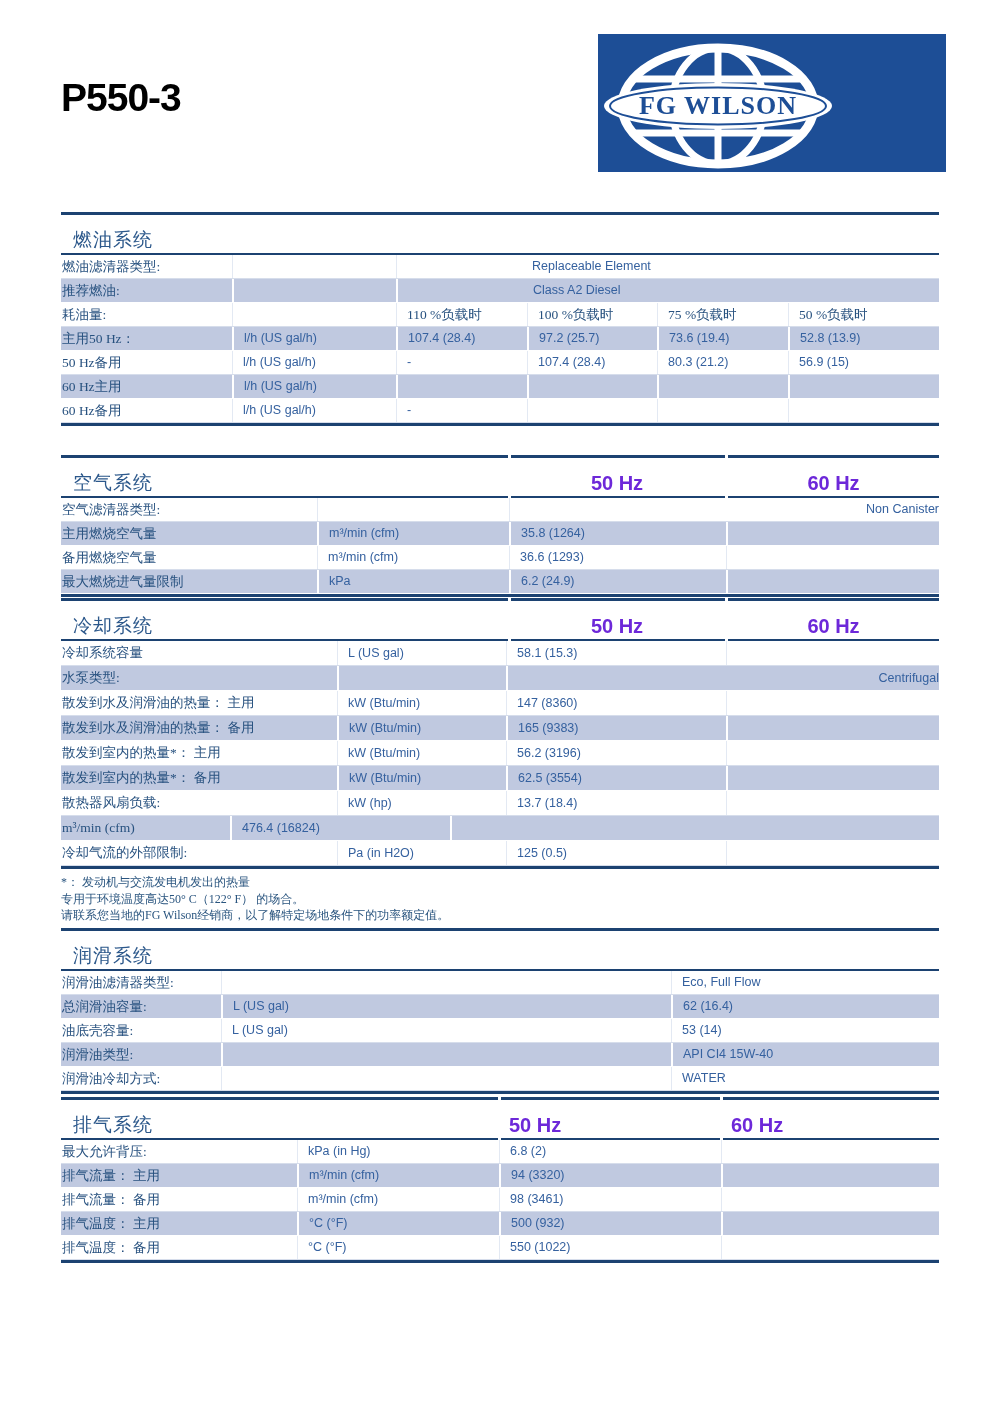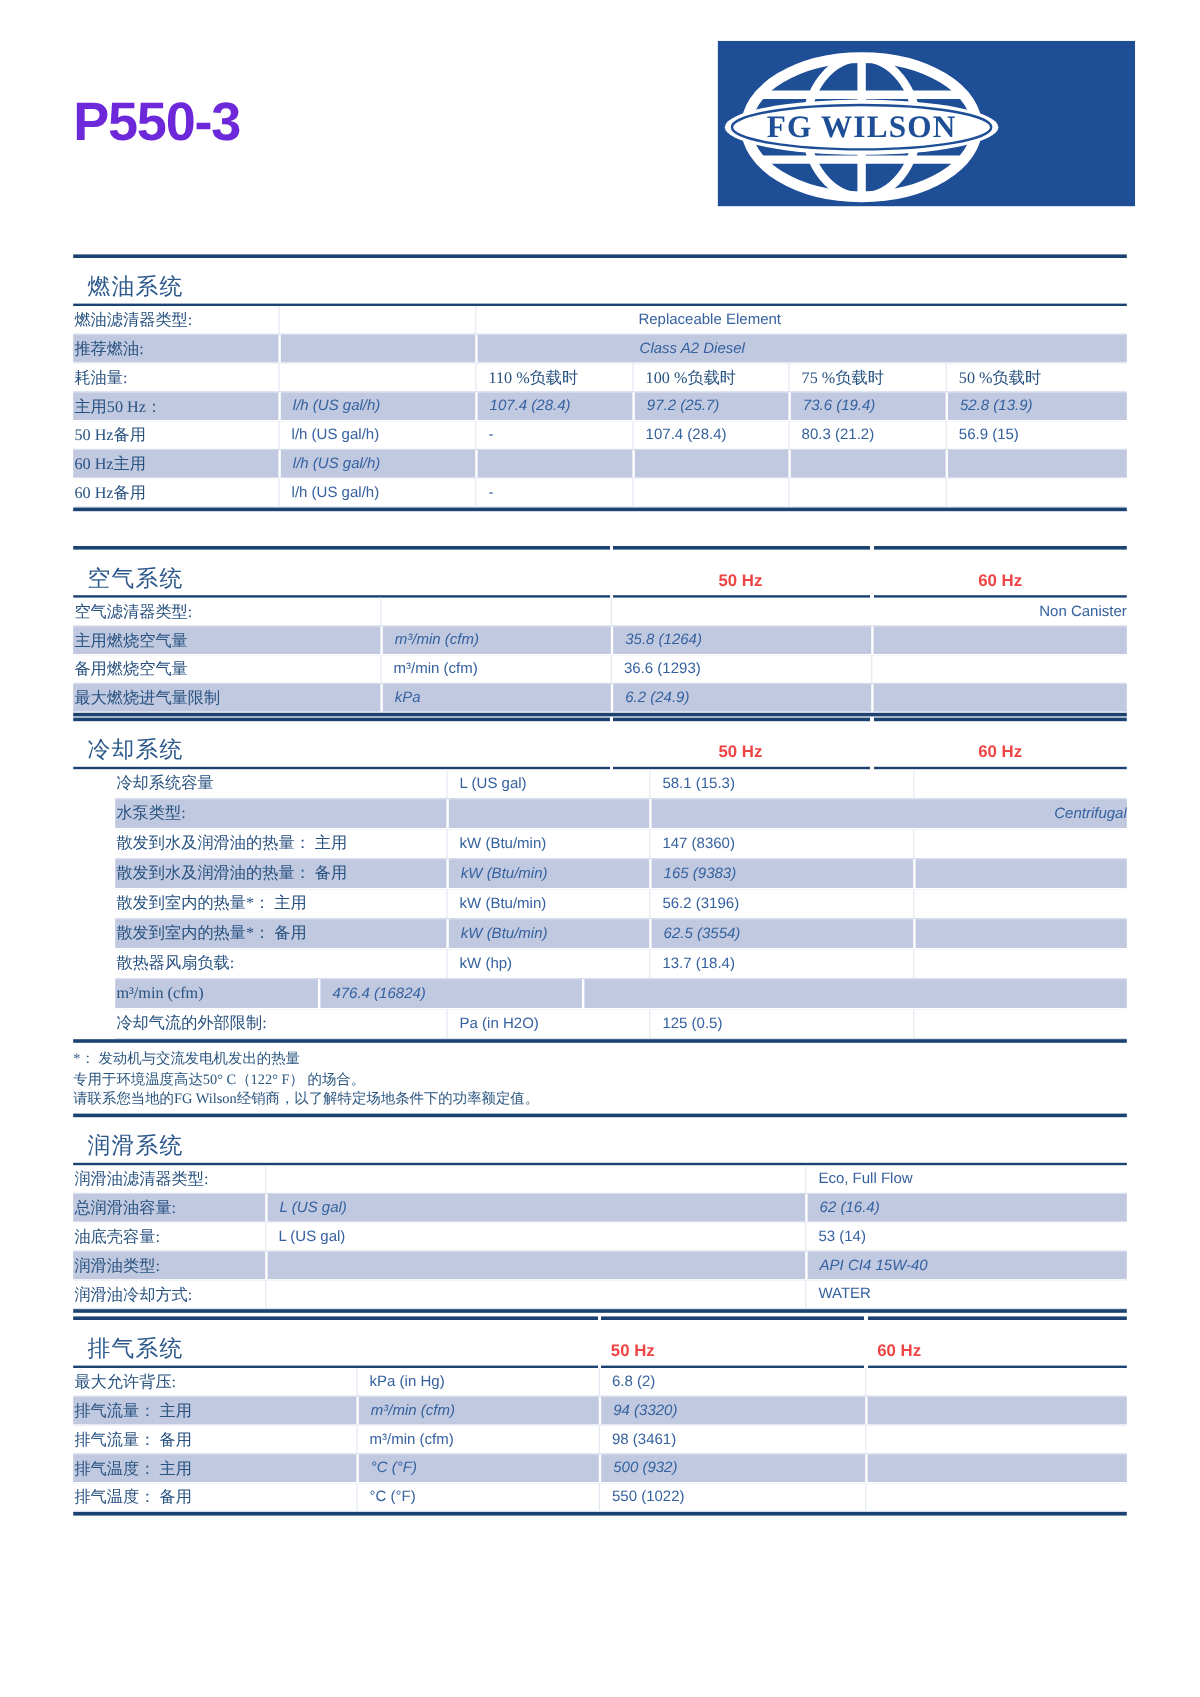--- a/index.html
+++ b/index.html
@@ -6,54 +6,54 @@
     --navy:#1c4271;
     --brand:#1d4e96;
     --shade:#c0c9e0;
     --label:#27517f;
     --value:#35619f;
     --thin:#d6ddeb;
   }
   html,body{margin:0;padding:0;background:#ffffff;}
   .page{position:relative;width:1000px;height:1414px;background:#fff;overflow:hidden;
         font-family:"Liberation Sans","DejaVu Sans",sans-serif;}
-  .page-title{position:absolute;left:61px;top:76px;font-size:45px;font-weight:bold;
-        color:#6d28d9;letter-spacing:-1px;font-family:"Liberation Sans",sans-serif;}
+  .page-title{position:absolute;left:61px;top:76px;font-size:39px;font-weight:bold;
+        color:#000000;letter-spacing:-1px;font-family:"Liberation Sans",sans-serif;}
   .logo{position:absolute;left:598px;top:34px;width:348px;height:138px;}
   .content{position:absolute;left:61px;top:0;width:878px;height:1414px;}
   section{position:absolute;left:0;width:878px;}
   #sec-fuel{top:212px;} #sec-air{top:455px;} #sec-cool{top:598px;}
   #sec-lub{top:928px;}  #sec-exh{top:1097px;}
 
   .rule{height:3px;background:var(--navy);}
   .rule.mid{height:2px;}
   .t-air .rule.gapped,.t-cool .rule.gapped{
     background:linear-gradient(90deg,var(--navy) 0 447px,#fff 447px 450px,
       var(--navy) 450px 664px,#fff 664px 667px,var(--navy) 667px 100%);}
   .t-exh .rule.gapped{
     background:linear-gradient(90deg,var(--navy) 0 437px,#fff 437px 440px,
       var(--navy) 440px 659px,#fff 659px 662px,var(--navy) 662px 100%);}
 
   .sec-head{position:relative;height:26px;}
   .sec-head h2{margin:12px;font-family:"Liberation Serif","DejaVu Serif",serif;font-weight:normal;
       font-size:19px;line-height:26px;color:#2c588b;letter-spacing:1px;}
-  .hz{position:absolute;top:0;line-height:26px;font-weight:bold;font-size:14px;color:#ef4444;}
+  .hz{position:absolute;top:0;line-height:26px;font-weight:bold;font-size:20px;color:#6d28d9;}
   .t-air .hz50,.t-cool .hz50{left:448px;width:216px;text-align:center;}
   .t-air .hz60,.t-cool .hz60{left:667px;width:211px;text-align:center;}
   .t-exh .hz50{left:448px;} .t-exh .hz60{left:670px;}
 
   .row{display:flex;height:24px;line-height:23px;border-bottom:1px solid var(--thin);box-sizing:border-box;}
-  .t-cool .row{height:25px;line-height:24px;margin-left:35px;}
+  .t-cool .row{height:25px;line-height:24px;}
   .row.shaded{background:var(--shade);border-bottom:1px solid #ffffff;}
   .cell{box-sizing:border-box;padding-left:10px;font-size:12.5px;color:var(--value);
       white-space:nowrap;overflow:hidden;}
   .cell:first-child{padding-left:1px;font-family:"Liberation Serif","DejaVu Serif",serif;
       font-size:13.5px;color:var(--label);}
   .cell + .cell{border-left:1px solid #e3e9f3;}
-  .row.shaded .cell + .cell{border-left:2px solid #ffffff;font-style:italic;}
+  .row.shaded .cell + .cell{border-left:2px solid #ffffff;}
   .row.subhdr .cell{font-family:"Liberation Serif","DejaVu Serif",serif;
       font-size:13.5px;color:var(--label);}
   .cell.span{flex:1;}
   .cell.span-left{padding-left:135px;}
   .cell.span-center{text-align:right;padding-left:0;}
 
   .t-fuel .c0{width:171px}.t-fuel .c1{width:164px}.t-fuel .c2{width:131px}
   .t-fuel .c3{width:130px}.t-fuel .c4{width:131px}.t-fuel .c5{flex:1}
   .t-air .c0{width:256px}.t-air .c1{width:192px}.t-air .c2{width:217px}.t-air .c3{flex:1}
   .t-cool .c0{width:276px}.t-cool .c1{width:169px}.t-cool .c2{width:220px}.t-cool .c3{flex:1}

